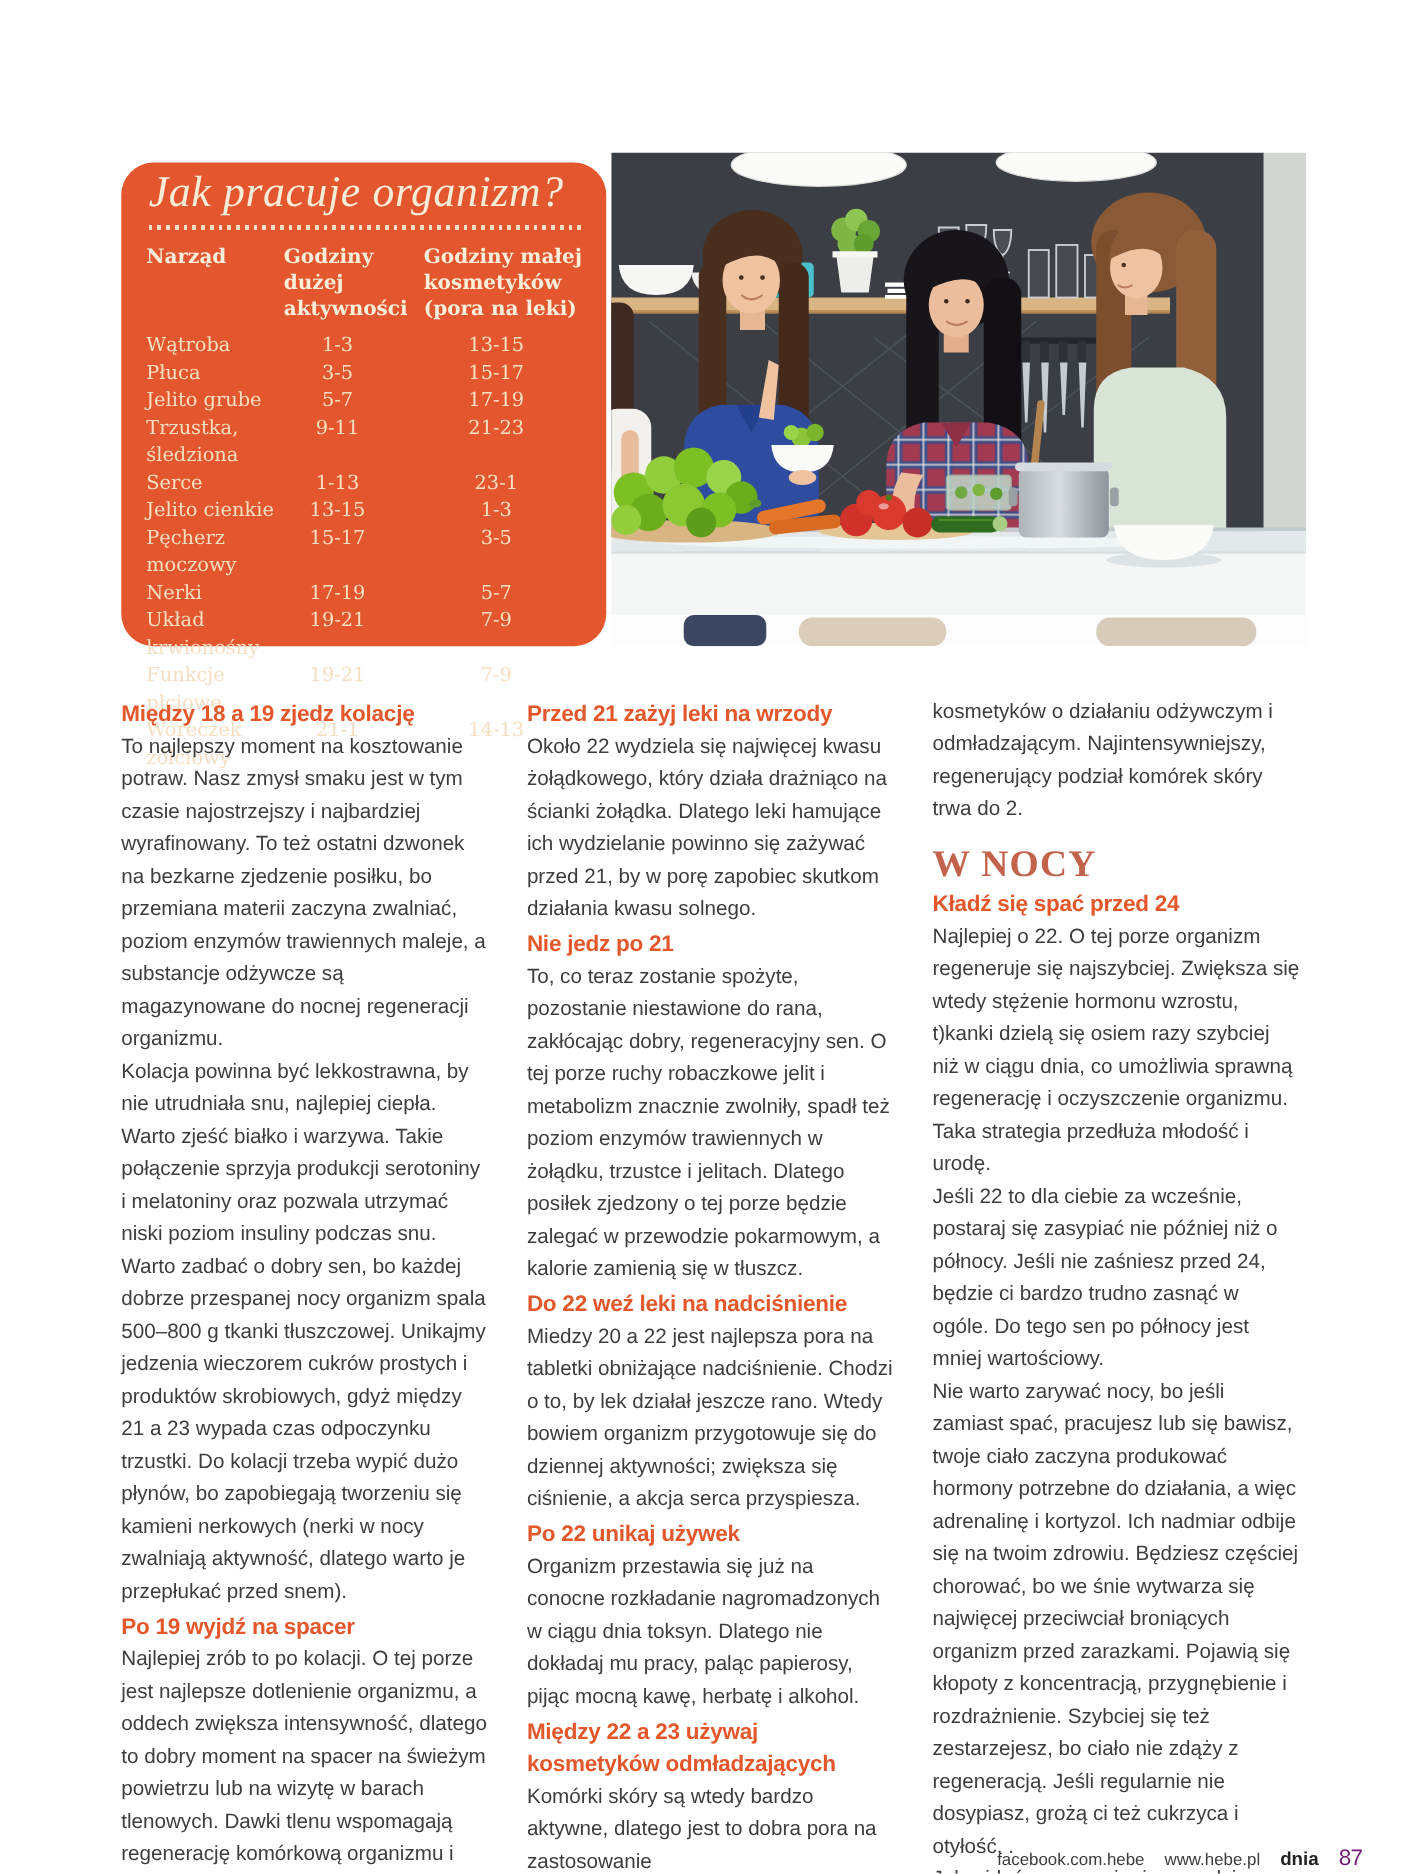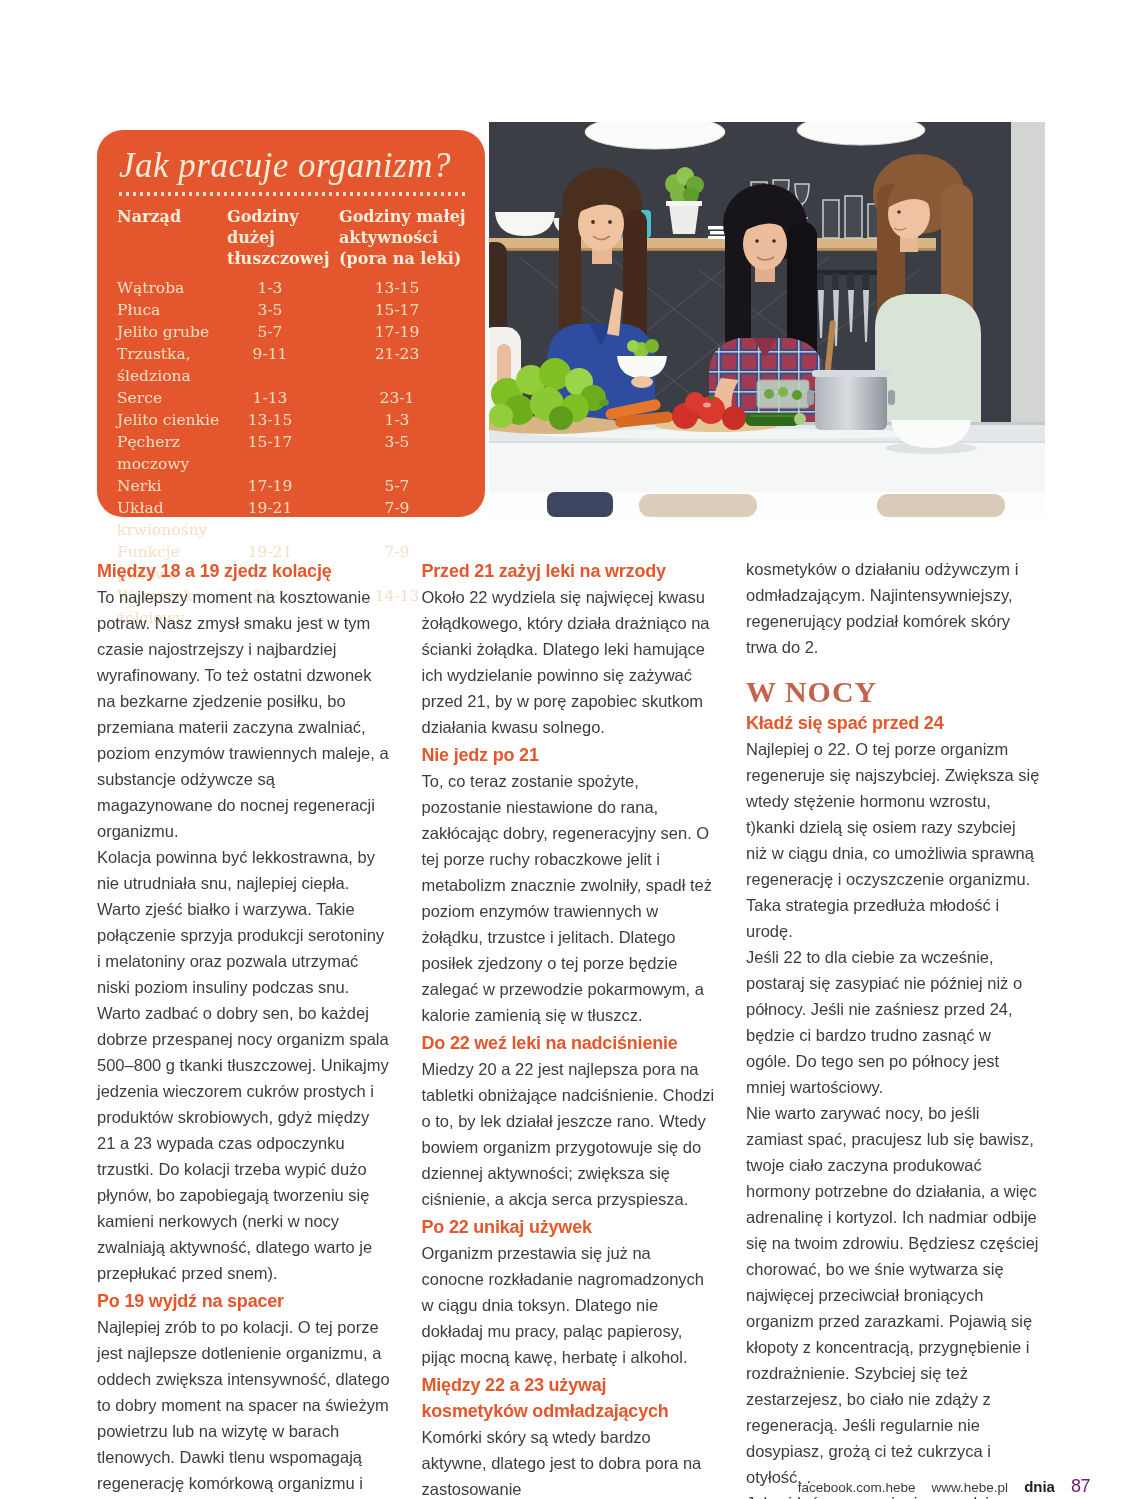--- a/index.html
+++ b/index.html
@@ -2,21 +2,21 @@
 <html><head>
 <meta charset="utf-8">
 <style>
   html,body{margin:0;padding:0;background:#ffffff;}
   .page{position:relative;width:1138px;height:1499px;background:#ffffff;overflow:hidden;
         font-family:"Liberation Sans",sans-serif;}
 
   
   .infobox{position:absolute;left:97px;top:130px;width:388px;height:387px;
            background:#E4572E;border-radius:26px;box-sizing:border-box;
-           padding:16px 18px 0 20px;}
+           padding:4px 18px 0 20px;}
   .infobox-title{margin:0 0 6px 2px;font-family:"Liberation Serif",serif;font-style:italic;
                  font-weight:400;font-size:35px;line-height:1.15;color:#F9ECD9;letter-spacing:.5px;}
   .dotted{height:4px;margin:2px 2px 10px 2px;
           background-image:repeating-linear-gradient(90deg,rgba(250,236,216,.9) 0 3px,transparent 3px 7px);}
   .orgtable{font-family:"DejaVu Serif","Liberation Serif",serif;color:#F5DFC3;}
   .trow,.thead{display:grid;grid-template-columns:108px 112px 1fr;align-items:start;}
   .thead{color:#FBEEDA;font-weight:bold;font-size:16px;line-height:21px;margin-bottom:8px;}
   .thead .c2,.thead .c3{padding-left:2px;}
   .trow{font-size:15.5px;line-height:22px;}
   .trow .c2{text-align:center;width:90px;}
@@ -44,22 +44,22 @@
 <body>
 
 <div class="page">
 
   <section class="infobox">
     <h1 class="infobox-title">Jak pracuje organizm?</h1>
     <div class="dotted"></div>
     <div class="orgtable">
       <div class="thead">
         <span class="c1">Narząd</span>
-        <span class="c2">Godziny dużej tłuszczowej</span>
-        <span class="c3">Godziny małej aktywności (pora na leki)</span>
+        <span class="c2">Godziny dużej aktywności</span>
+        <span class="c3">Godziny małej kosmetyków (pora na leki)</span>
       </div>
       <div class="trow">
           <span class="c1">Wątroba</span>
           <span class="c2">1-3</span>
           <span class="c3">13-15</span>
         </div>
       <div class="trow">
           <span class="c1">Płuca</span>
           <span class="c2">3-5</span>
           <span class="c3">15-17</span>

